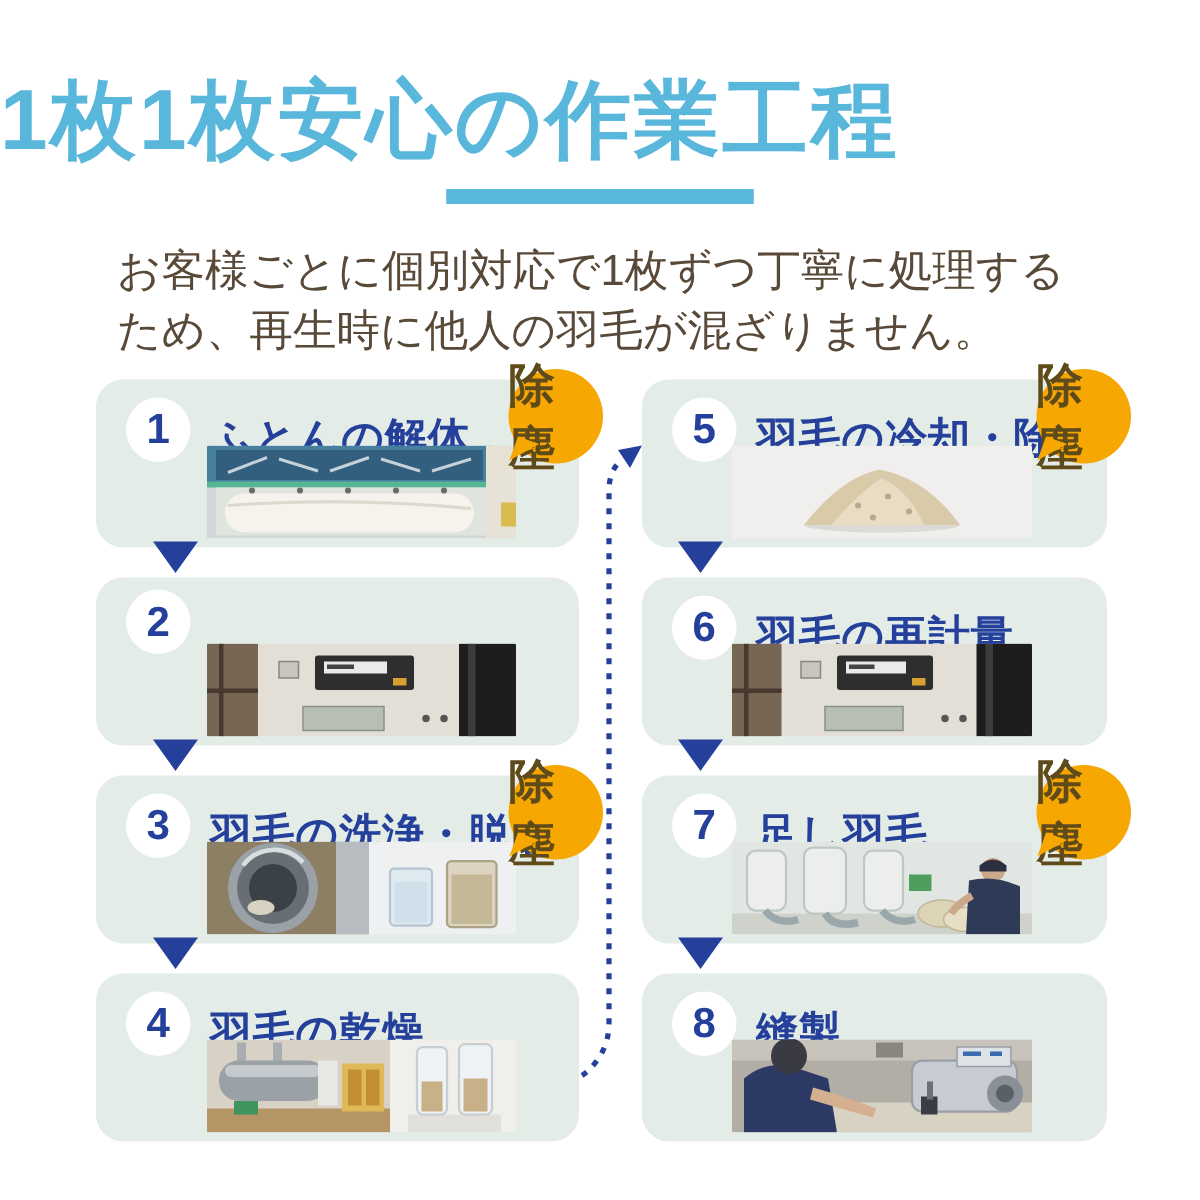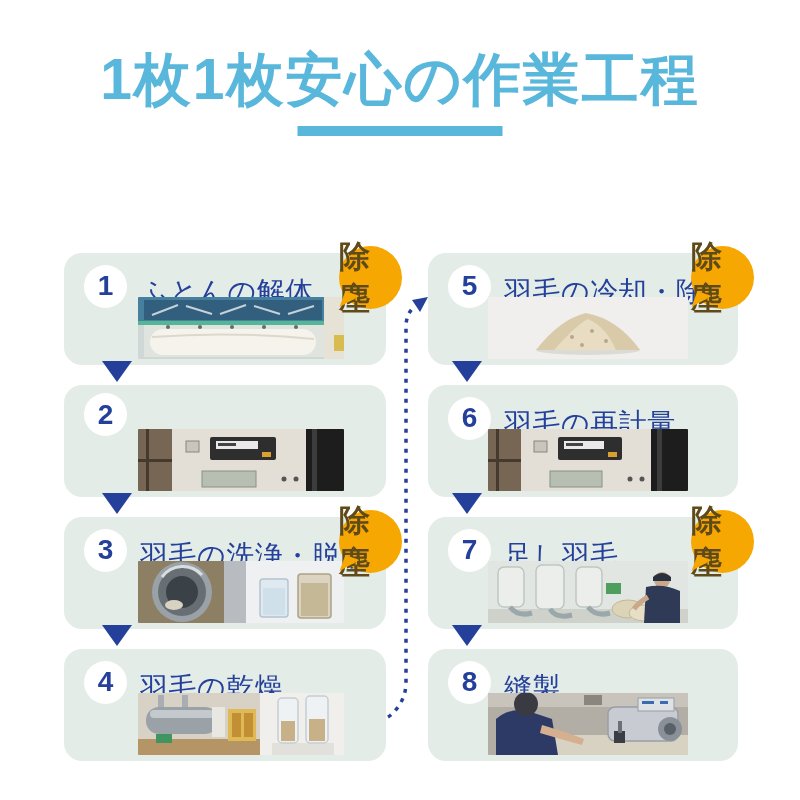--- a/index.html
+++ b/index.html
@@ -2,21 +2,21 @@
 <html><head>
 <meta charset="utf-8">
 <style>
   html,body { margin:0; padding:0; background:#fff; }
   .page {
     position:relative; width:800px; height:800px; background:#ffffff;
     font-family:"Liberation Sans","DejaVu Sans",sans-serif; overflow:hidden;
   }
   
   .title {
-    position:absolute; top:42px; left:0; right:0; text-align:center;
+    position:absolute; top:42px; left:0; right:0; 
     font-size:57px; font-weight:bold; color:#59B7DB; letter-spacing:2px;
     white-space:nowrap;
   }
   .title-underline {
     position:absolute; top:126px; left:50%; transform:translateX(-50%);
     width:205px; height:10px; background:#59B7DB;
   }
   .subtitle {
     position:absolute; top:161px; left:78px; width:660px;
     font-size:29px; line-height:40px; color:#584938; letter-spacing:0px;
@@ -30,21 +30,21 @@
   .row-1 { top:253px; } .row-2 { top:385px; } .row-3 { top:517px; } .row-4 { top:649px; }
   .step-header {
     position:absolute; top:8px; left:20px; display:flex; align-items:center; gap:13px;
   }
   .num-circle {
     width:43px; height:43px; border-radius:50%; background:#ffffff;
     display:flex; align-items:center; justify-content:center;
     color:#24409B; font-size:28px; font-weight:bold; flex:0 0 auto;
   }
   .step-label {
-    color:#24409B; font-size:28px; font-weight:normal; white-space:nowrap;
+    color:#24409B; font-size:28px; font-weight:bold; white-space:nowrap;
     letter-spacing:0.5px;
     margin-top:12px;
   }
   .photo {
     position:absolute; top:44px; height:62px; overflow:hidden; border-radius:1px;
   }
   .col-l .photo { left:74px; width:206px; }
   .col-r .photo { left:60px; width:200px; }
   .photo svg { display:block; width:100%; height:100%; }
   
@@ -70,20 +70,24 @@
   .da-1 { top:361px; } .da-2 { top:493px; } .da-3 { top:625px; }
   .connector { position:absolute; left:375px; top:293px; width:60px; height:440px; z-index:3; }
 </style>
 </head>
 <body>
 
 <div class="page">
 
   <div class="title">1枚1枚安心の作業工程</div>
   <div class="title-underline"></div>
+  <div class="subtitle">
+    <span>お客様ごとに個別対応で1枚ずつ丁寧に処理する</span><br>
+    <span>ため、再生時に他人の羽毛が混ざりません。</span>
+  </div>
 
   <div class="step col-l row-1">
     <div class="step-header">
       <div class="num-circle">1</div>
       <div class="step-label">ふとんの解体</div>
     </div>
     <div class="photo">
       <svg viewBox="0 0 206 62">
         <rect x="0" y="0" width="206" height="62" fill="#cfd8d6"></rect>
         <rect x="0" y="0" width="190" height="26" fill="#47809f"></rect>

